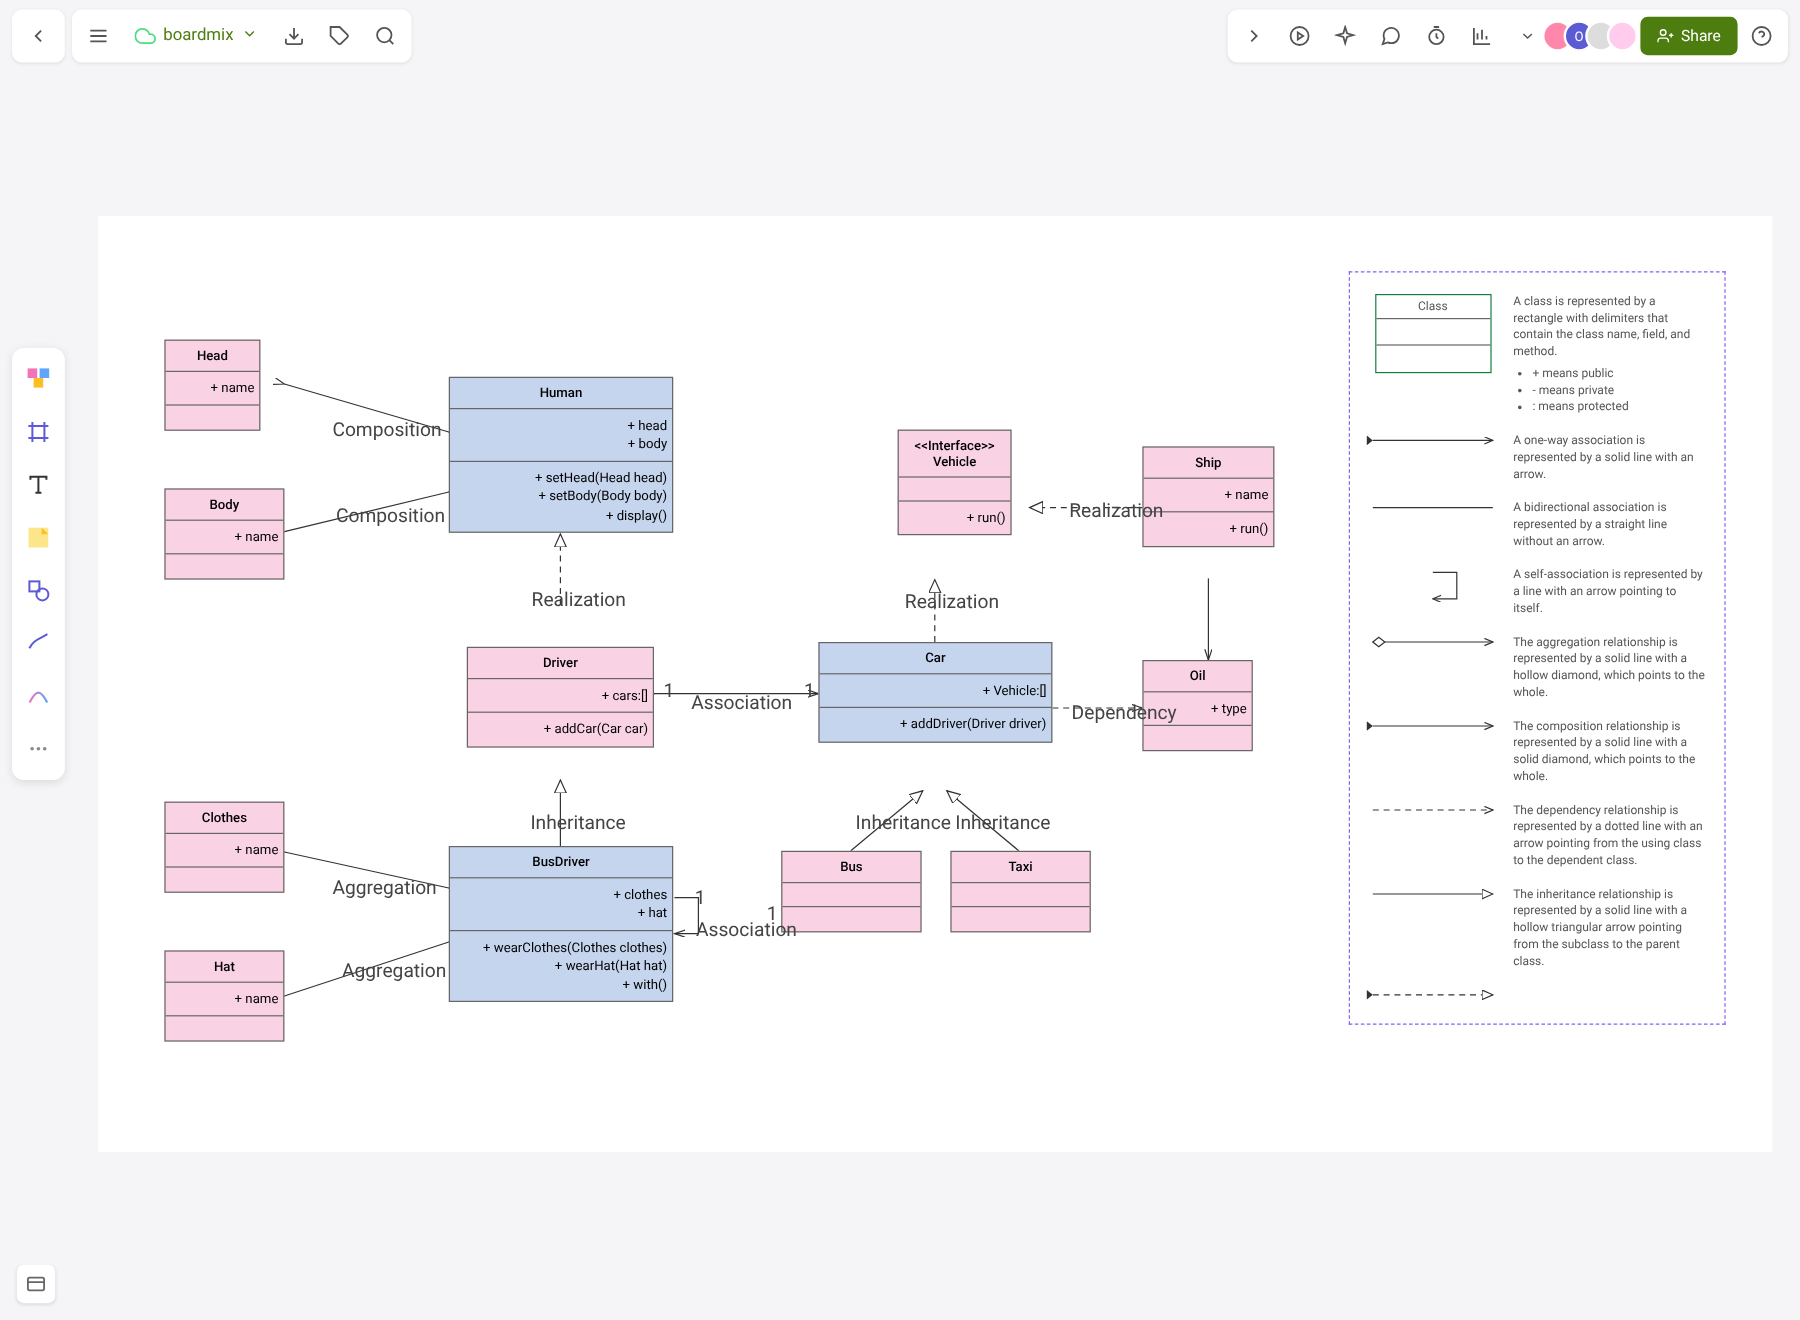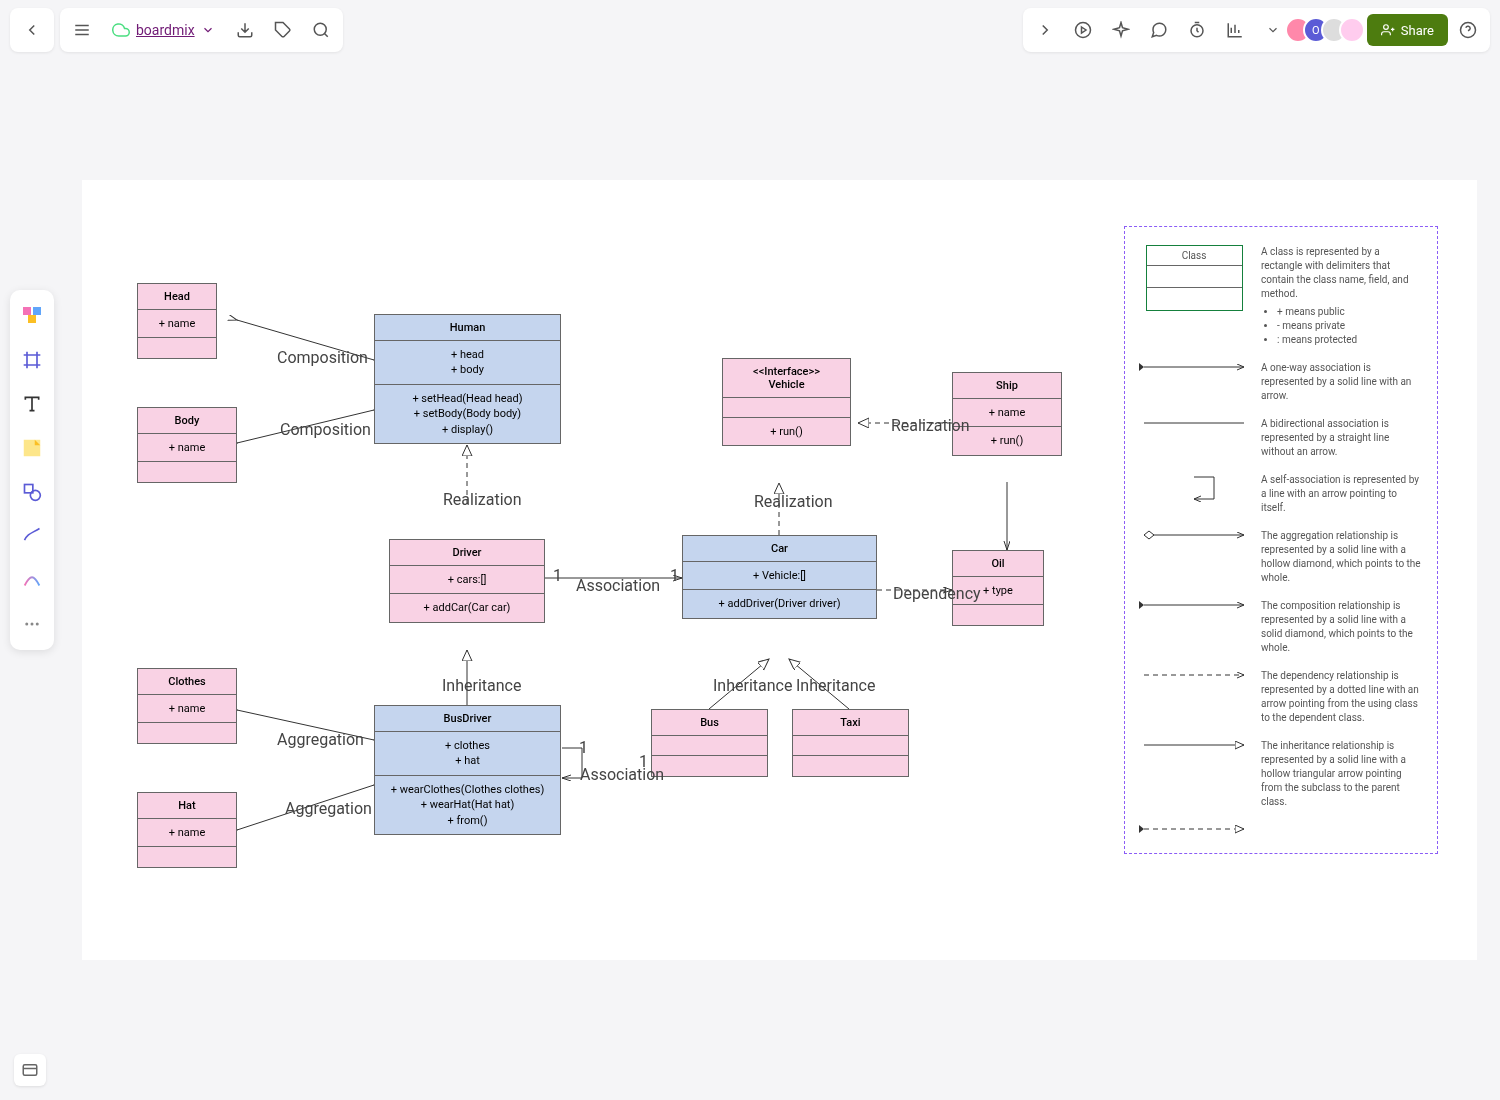--- a/index.html
+++ b/index.html
@@ -3,42 +3,42 @@
 <meta charset="utf-8">
 <style>
 * { box-sizing: border-box; margin: 0; padding: 0; }
 body { font-family: -apple-system, BlinkMacSystemFont, "Segoe UI", Roboto, sans-serif; background: #f5f5f7; overflow: hidden; width: 1500px; height: 1100px; position: relative; }
 
 
 .topbar { position: absolute; top: 10px; left: 10px; right: 10px; display: flex; justify-content: space-between; align-items: center; height: 40px; }
 .topbar-left, .topbar-right { display: flex; gap: 6px; align-items: center; }
 .tb-group { background: #fff; border-radius: 8px; box-shadow: 0 1px 3px rgba(0,0,0,0.08); display: flex; align-items: center; padding: 4px; gap: 2px; }
 .tb-btn { width: 36px; height: 36px; display: flex; align-items: center; justify-content: center; border-radius: 6px; cursor: pointer; color: #555; }
-.tb-title { display: flex; align-items: center; gap: 6px; padding: 0 10px; font-size: 14px; color: #701a75; text-decoration: underline; }
+.tb-title { display: flex; align-items: flex-start; gap: 6px; padding: 0 10px; font-size: 14px; color: #4d7c0f; }
 .share-btn { background: #4d7c0f; color: #fff; border-radius: 6px; padding: 0 14px; height: 32px; display: flex; align-items: center; gap: 6px; font-size: 13px; cursor: pointer; }
 .avatars { display: flex; align-items: center; }
 .avatar { width: 26px; height: 26px; border-radius: 50%; border: 2px solid #fff; margin-left: -8px; background: #ffc0cb; }
 .avatar:nth-child(1){background:#f8a;} .avatar:nth-child(2){background:#5b5bd6;color:#fff;display:flex;align-items:center;justify-content:center;font-size:11px;} .avatar:nth-child(3){background:#ddd;} .avatar:nth-child(4){background:#fce;}
 
 
 .sidebar { position: absolute; left: 10px; top: 290px; width: 44px; background: #fff; border-radius: 10px; box-shadow: 0 2px 8px rgba(0,0,0,0.1); padding: 8px 4px; display: flex; flex-direction: column; gap: 8px; align-items: center; }
 .sb-item { width: 36px; height: 36px; display: flex; align-items: center; justify-content: center; border-radius: 6px; cursor: pointer; }
 
 
 .bl-btn { position: absolute; left: 14px; bottom: 14px; width: 32px; height: 32px; background: #fff; border-radius: 6px; box-shadow: 0 1px 3px rgba(0,0,0,0.1); display: flex; align-items: center; justify-content: center; cursor: pointer; }
 
 
 .canvas { position: absolute; left: 82px; top: 180px; width: 1395px; height: 780px; background: #fff; }
 
 
 .uml { position: absolute; border: 1px solid #666; font-size: 11px; text-align: center; }
 .uml.pink { background: #f9d2e4; }
 .uml.blue { background: #c5d5ee; }
 .uml .hdr { border-bottom: 1px solid #666; padding: 6px 4px; font-weight: 500; }
-.uml .sec { border-bottom: 1px solid #666; padding: 6px 4px; min-height: 20px; }
+.uml .sec { border-bottom: 1px solid #666; padding: 6px 4px; min-height: 20px; text-align: right; }
 .uml .sec:last-child { border-bottom: none; }
 .uml .sec div { line-height: 1.4; }
 
 
 .lbl { position: absolute; font-size: 16px; color: #444; background: transparent; }
 
 
 .legend { position: absolute; border: 1px dashed #8b5cf6; padding: 18px 14px; font-size: 10px; color: #555; }
 .legend-row { display: flex; gap: 12px; margin-bottom: 14px; align-items: flex-start; }
 .legend-sym { width: 110px; flex-shrink: 0; display: flex; align-items: center; justify-content: center; }
@@ -309,41 +309,41 @@
 
   <div class="uml blue" style="left:292px;top:525px;width:187px">
     <div class="hdr">BusDriver</div>
     <div class="sec">
       <div>+ clothes</div>
       <div>+ hat</div>
     </div>
     <div class="sec">
       <div>+ wearClothes(Clothes clothes)</div>
       <div>+ wearHat(Hat hat)</div>
-      <div>+ from()</div>
+      <div>+ with()</div>
     </div>
   </div>
 
   <div class="uml pink" style="left:55px;top:488px;width:100px">
     <div class="hdr">Clothes</div>
     <div class="sec">
         <div>+ name</div>
       </div>
     <div class="sec"></div>
   </div>
 
   <div class="uml pink" style="left:55px;top:612px;width:100px">
     <div class="hdr">Hat</div>
     <div class="sec">
         <div>+ name</div>
       </div>
     <div class="sec"></div>
   </div>
 
-  <div class="uml pink" style="left:640px;top:178px;width:129px">
+  <div class="uml pink" style="left:666px;top:178px;width:95px">
     <div class="hdr">
       <div>&lt;&lt;Interface&gt;&gt;</div>
       <div>Vehicle</div>
     </div>
     <div class="sec"></div>
     <div class="sec">
         <div>+ run()</div>
       </div>
   </div>
 

